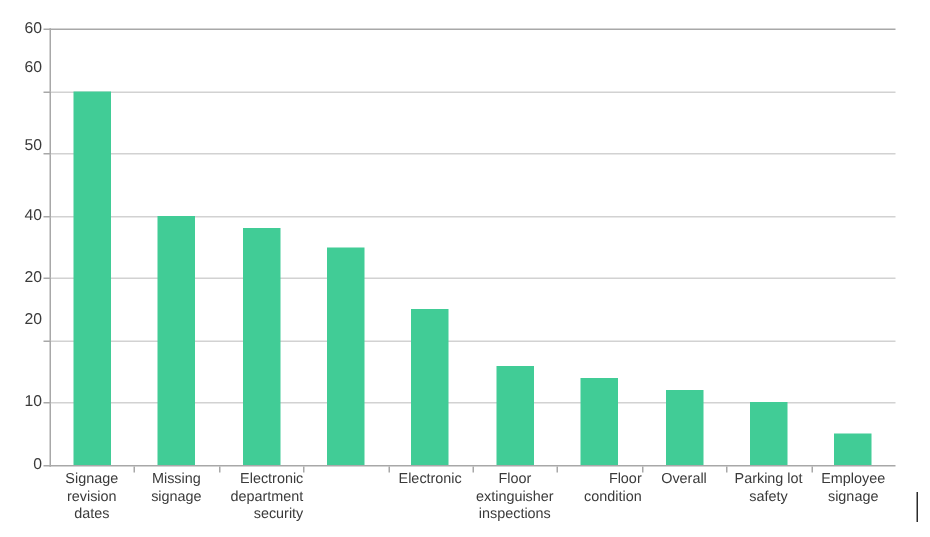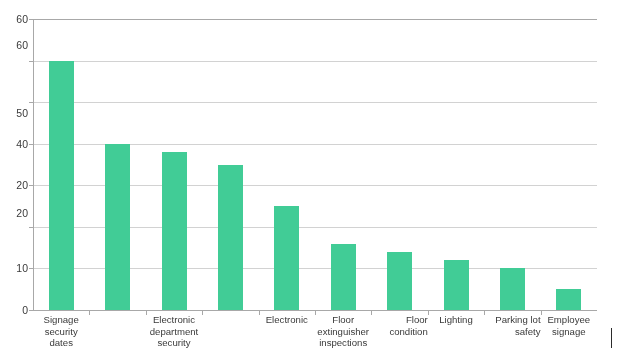--- a/index.html
+++ b/index.html
@@ -138,21 +138,21 @@
 <body>
 
 <div id="chart-root">
 
   <div class="y-labels-col">
       <div class="y-tick-label" style="top: 310px;">0</div>
       <div class="y-tick-label" style="top: 268.429px;">10</div>
       <div class="y-tick-label" style="top: 213px;">20</div>
       <div class="y-tick-label" style="top: 185.286px;">20</div>
       <div class="y-tick-label" style="top: 143.714px;">40</div>
-      <div class="y-tick-label" style="top: 113px;">50</div>
+      <div class="y-tick-label" style="top: 97px;">50</div>
       <div class="y-tick-label" style="top: 45px;">60</div>
       <div class="y-tick-label" style="top: 19px;">60</div>
     </div>
 
   <div class="y-axis-line"></div>
 
   <div class="plot-area">
       <div class="gridline baseline" style="top: 291px;"></div>
       <div class="gridline" style="top: 249.429px;"></div>
       <div class="gridline" style="top: 207.857px;"></div>
@@ -170,27 +170,28 @@
       <div class="bar" title="Overall security: 35" style="left: 184.9px; width: 25px; height: 145.5px; background: rgb(65, 204, 150);"></div>
       <div class="bar" title="Cleanliness: 25" style="left: 241.3px; width: 25px; height: 103.929px; background: rgb(65, 204, 150);"></div>
       <div class="bar" title="Fire extinguisher inspections: 16" style="left: 297.7px; width: 25px; height: 66.5143px; background: rgb(65, 204, 150);"></div>
       <div class="bar" title="Floor condition: 14" style="left: 354.1px; width: 25px; height: 58.2px; background: rgb(65, 204, 150);"></div>
       <div class="bar" title="Lighting: 12" style="left: 410.5px; width: 25px; height: 49.8857px; background: rgb(65, 204, 150);"></div>
       <div class="bar" title="Parking lot safety: 10" style="left: 466.9px; width: 25px; height: 41.5714px; background: rgb(65, 204, 150);"></div>
       <div class="bar" title="Employee uniforms: 5" style="left: 523.3px; width: 25px; height: 20.7857px; background: rgb(65, 204, 150);"></div>
     </div>
 
   <div class="cat-labels">
-      <div class="cat-label" style="left: 0px; width: 56.4px;">Signage security dates</div>
-      <div class="cat-label" style="left: 112.8px; width: 56.4px;">Electronic department security</div>
+      <div class="cat-label" style="left: 0px; width: 56.4px;">Signage revision dates</div>
+      <div class="cat-label" style="left: 56.4px; width: 56.4px;">Missing signage</div>
+      <div class="cat-label" style="left: 112.8px; width: 56.4px; text-align: right;">Electronic department security</div>
       <div class="cat-label" style="left: 225.6px; width: 56.4px;">Electronic</div>
       <div class="cat-label" style="left: 282px; width: 56.4px;">Floor extinguisher inspections</div>
       <div class="cat-label" style="left: 338.4px; width: 56.4px; text-align: right;">Floor condition</div>
-      <div class="cat-label" style="left: 394.8px; width: 56.4px;">Lighting</div>
-      <div class="cat-label" style="left: 451.2px; width: 56.4px; text-align: right;">Parking lot safety</div>
+      <div class="cat-label" style="left: 394.8px; width: 56.4px;">Overall</div>
+      <div class="cat-label" style="left: 451.2px; width: 56.4px;">Parking lot safety</div>
       <div class="cat-label" style="left: 507.6px; width: 56.4px;">Employee signage</div>
     </div>
 
   <div class="caret-artifact"></div>
 
 <div class="y-tick-mark" style="top: 310px;"></div>
     <div class="y-tick-mark" style="top: 268.429px;"></div>
     <div class="y-tick-mark" style="top: 226.857px;"></div>
     <div class="y-tick-mark" style="top: 185.286px;"></div>
     <div class="y-tick-mark" style="top: 143.714px;"></div>

